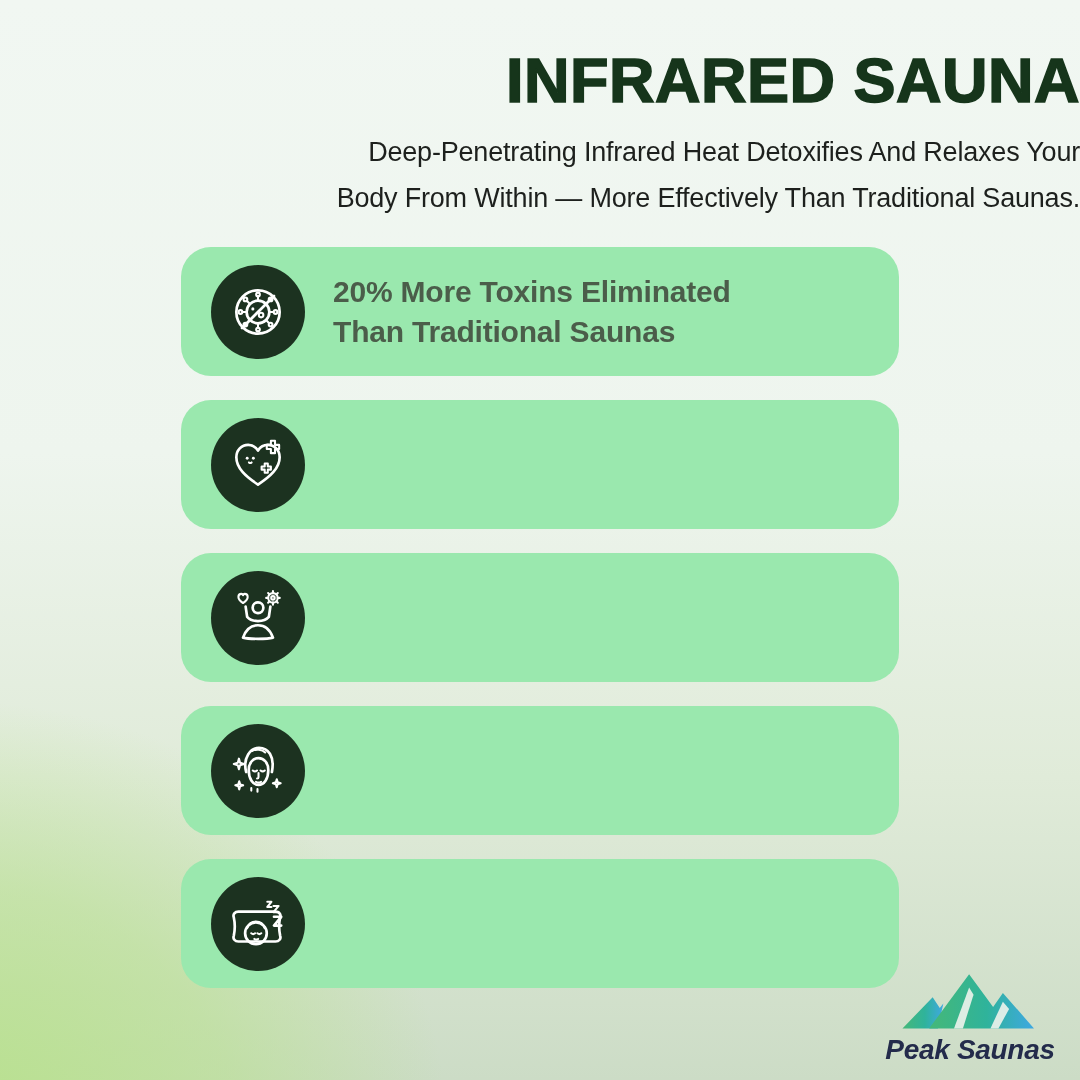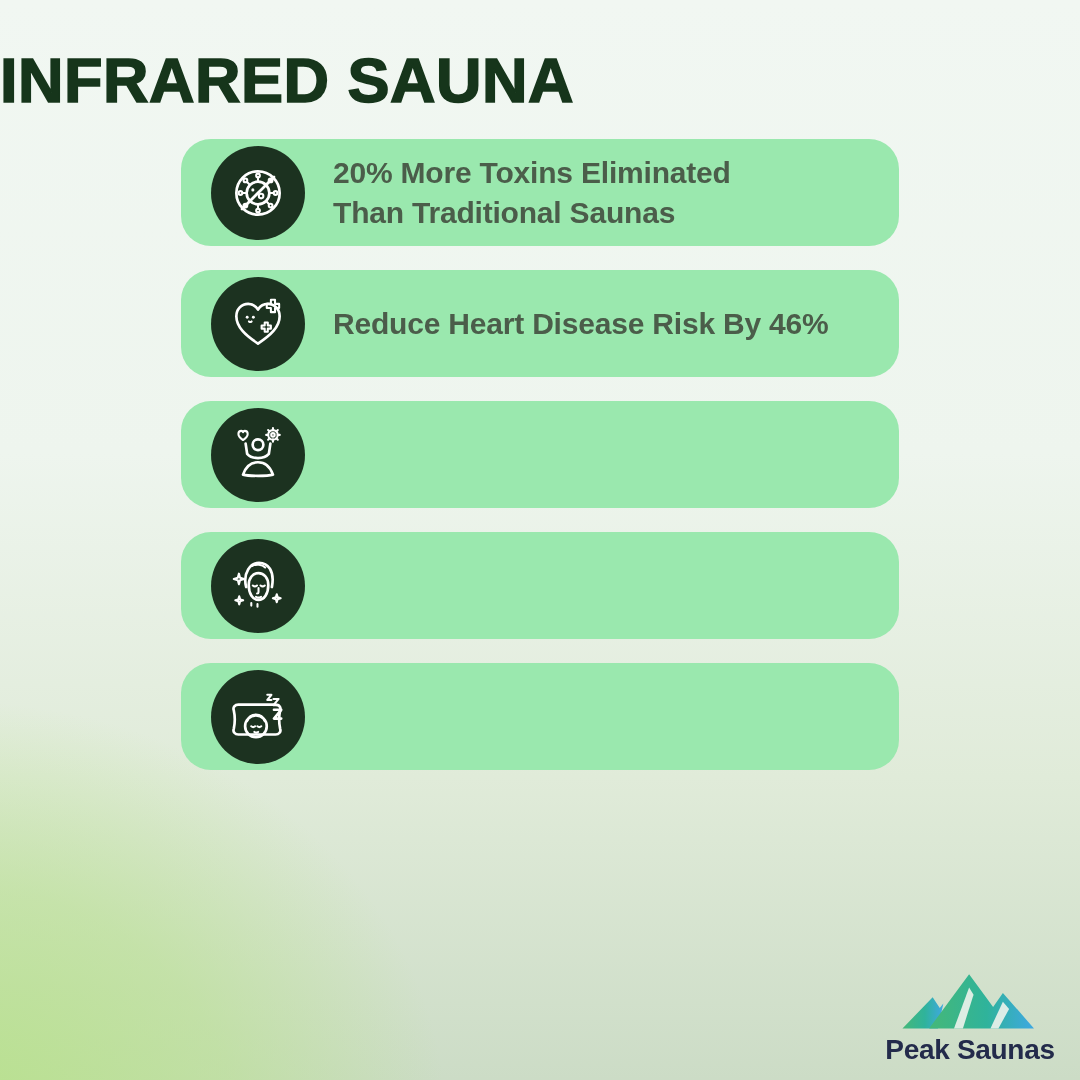--- a/index.html
+++ b/index.html
@@ -5,40 +5,40 @@
   * { margin:0; padding:0; box-sizing:border-box; }
   html,body { width:1080px; height:1080px; }
   body {
     font-family:"Liberation Sans", sans-serif;
     position:relative;
     overflow:hidden;
     background:
       radial-gradient(720px 620px at -4% 104%, rgba(183,225,138,0.95) 0%, rgba(183,225,138,0.55) 38%, rgba(183,225,138,0) 68%),
       linear-gradient(180deg, #f1f7f2 0%, #eef5ee 42%, #e0ebd9 72%, #ccdcc6 100%);
   }
-  .header { padding-top:48px; text-align:left; }
+  .header { padding-top:48px; text-align:right; }
   .title-line {
     font-size:63px;
     font-weight:bold;
     line-height:65px;
     color:#16351b;
     -webkit-text-stroke:1.6px #16351b;
     letter-spacing:0.5px;
   }
   .subtitle { margin-top:16px; }
   .subtitle-line {
     font-size:27px;
     line-height:46px;
     color:#1d201d;
     letter-spacing:-0.2px;
   }
   .cards { width:718px; margin:26px auto 0 auto; }
   .card {
     width:718px;
-    height:107px;
+    height:129px;
     background:#9ae8ae;
     border-radius:30px;
     margin-bottom:24px;
     display:flex;
     align-items:center;
     padding:0 26px 0 30px;
   }
   .icon-circle {
     width:94px; height:94px;
     border-radius:50%;
@@ -54,38 +54,43 @@
     line-height:40px;
     color:#4b5d4a;
     letter-spacing:-0.2px;
     white-space:pre-line;
   }
   .logo {
     position:absolute;
     right:22px; bottom:14px;
     width:176px;
     text-align:center;
+    font-style:italic;
   }
   .logo svg { width:148px; height:64px; display:block; margin:0 auto; }
   .brand-name {
     font-size:28px;
     font-weight:bold;
     color:#232b4b;
     letter-spacing:-0.3px;
     margin-top:2px;
   }
   .ic { stroke:#ffffff; stroke-width:2.6; fill:none; stroke-linecap:round; stroke-linejoin:round; }
   .ic-thin { stroke:#ffffff; stroke-width:2; fill:none; stroke-linecap:round; stroke-linejoin:round; }
   .ic-fill { fill:#ffffff; stroke:none; }
 </style>
 </head>
 <body>
 
 <div class="header">
   <div class="title-line">INFRARED SAUNA</div>
+  <div class="subtitle">
+    <div class="subtitle-line">Deep-Penetrating Infrared Heat Detoxifies And Relaxes Your</div>
+    <div class="subtitle-line">Body From Within — More Effectively Than Traditional Saunas.</div>
+  </div>
 </div>
 
 <div class="cards">
 
   <div class="card">
     <div class="icon-circle">
       <svg viewBox="0 0 64 64">
         <circle class="ic" cx="32" cy="32" r="21"></circle>
         <circle class="ic" cx="32" cy="32" r="11"></circle>
         <path class="ic-thin" d="M43,32 L47,32 M39.8,24.2 L42.6,21.4 M32,21 L32,17 M24.2,24.2 L21.4,21.4 M21,32 L17,32 M24.2,39.8 L21.4,42.6 M32,43 L32,47 M39.8,39.8 L42.6,42.6"></path>
@@ -110,21 +115,20 @@
     <div class="icon-circle">
       <svg viewBox="0 0 64 64">
         <path class="ic" d="M32,51 C20,43 11,35 11,24.5 C11,17.5 16,12.5 22.5,12.5 C26.5,12.5 30,14.8 32,18 C34,14.8 37.5,12.5 41.5,12.5 C48,12.5 53,17.5 53,24.5 C53,35 44,43 32,51 Z"></path>
         <path class="ic-thin" d="M44.5,8.5 L48.5,8.5 L48.5,12.5 L52.5,12.5 L52.5,16.5 L48.5,16.5 L48.5,20.5 L44.5,20.5 L44.5,16.5 L40.5,16.5 L40.5,12.5 L44.5,12.5 Z"></path>
         <path class="ic-thin" d="M38.5,30.5 L41.5,30.5 L41.5,33.5 L44.5,33.5 L44.5,36.5 L41.5,36.5 L41.5,39.5 L38.5,39.5 L38.5,36.5 L35.5,36.5 L35.5,33.5 L38.5,33.5 Z"></path>
         <circle class="ic-fill" cx="21.5" cy="25.5" r="1.4"></circle>
         <circle class="ic-fill" cx="27.5" cy="25.5" r="1.4"></circle>
         <path class="ic-thin" d="M23.2,29.5 q1.3,1.2 2.6,0"></path>
       </svg>
     </div>
-    <div class="card-text">Reduce Heart Disease Risk By 46%</div>
   </div>
 
   <div class="card">
     <div class="icon-circle">
       <svg viewBox="0 0 64 64">
         <circle class="ic" cx="32" cy="22" r="5.2"></circle>
         <path class="ic" d="M20,21 L21.5,31 C24,34 28,35 32,35 C36,35 40,34 42.5,31 L44,21"></path>
         <path class="ic" d="M17.5,51 C20.5,42.5 25.5,39 32,39 C38.5,39 43.5,42.5 46.5,51 C41,52.6 23,52.6 17.5,51 Z"></path>
         <path class="ic-thin" d="M17.5,17.5 C14.8,15.6 13,13.6 13,11.6 C13,9.8 14.3,8.6 15.9,8.6 C16.8,8.6 17.3,9.2 17.5,9.9 C17.7,9.2 18.2,8.6 19.1,8.6 C20.7,8.6 22,9.8 22,11.6 C22,13.6 20.2,15.6 17.5,17.5 Z"></path>
         <circle class="ic-thin" cx="46.5" cy="12.5" r="4.6"></circle>

